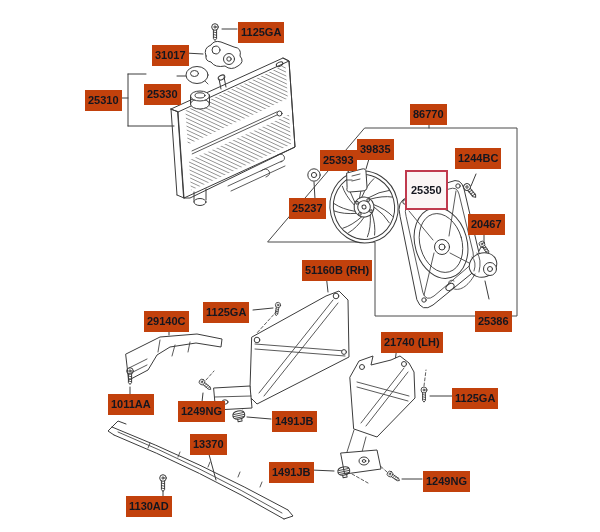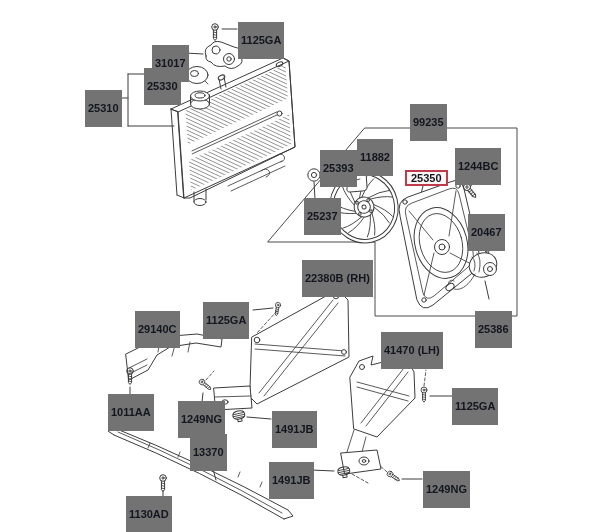--- a/index.html
+++ b/index.html
@@ -6,23 +6,23 @@
   .stage{position:relative;width:600px;height:532px;background:#ffffff;overflow:hidden;
          font-family:"Liberation Sans",sans-serif;}
   .art{position:absolute;left:0;top:0;}
   .art path,.art line,.art polyline,.art polygon,.art circle,.art ellipse,.art rect{
       stroke:#3c3c3c;stroke-width:1;fill:none;stroke-linecap:round;stroke-linejoin:round;}
   .art .wfill{fill:#ffffff;}
   .art .hatch{fill:url(#hatchP);stroke:none;}
   .art .dash{stroke-dasharray:3 2.2;stroke-width:0.9;stroke:#4a4a4a;}
   .art .thin{stroke-width:0.85;}
   .art .boxline{stroke:#4a4a4a;}
-  .part-label{position:absolute;background:#737373;color:#14161f;font-weight:bold;
-      font-size:11px;line-height:13px;padding:12px 3px;white-space:nowrap;}
-  .part-label.hl{background:#fbf5f5;border:2px solid #c03a4e;padding:0 4px;line-height:12px;}
+  .part-label{position:absolute;background:#c2410c;color:#14161f;font-weight:bold;
+      font-size:11px;line-height:13px;padding:4px 3px;white-space:nowrap;}
+  .part-label.hl{background:#fbf5f5;border:2px solid #c03a4e;padding:12px 4px;line-height:12px;}
 </style>
 </head>
 <body>
 
 <div class="stage">
 
 <svg class="art" width="600" height="532" viewBox="0 0 600 532">
   <defs>
     <pattern id="hatchP" width="3.5" height="3.5" patternUnits="userSpaceOnUse" patternTransform="rotate(115)">
       <line x1="0" y1="0" x2="0" y2="3.5" stroke="#4a4a4a" stroke-width="1"></line>
@@ -241,34 +241,34 @@
     <path d="M 150 443 L 148 448 M 180 452 L 178 457 M 210 462 L 208 467 M 240 472 L 238 477 M 262 482 L 260 487" class="thin"></path>
   </g>
 
   <g>
     <use href="#scrV" transform="translate(163,478)"></use>
   </g>
 </svg>
 
 <div class="part-label" style="left:238px;top:22px">1125GA</div>
 <div class="part-label" style="left:152px;top:45px">31017</div>
-<div class="part-label" style="left:144px;top:68px">25330</div>
+<div class="part-label" style="left:144px;top:84px">25330</div>
 <div class="part-label" style="left:85px;top:90px">25310</div>
-<div class="part-label" style="left:410px;top:104px">99235</div>
-<div class="part-label" style="left:357px;top:139px">11882</div>
+<div class="part-label" style="left:410px;top:104px">86770</div>
+<div class="part-label" style="left:357px;top:139px">39835</div>
 <div class="part-label" style="left:320px;top:150px">25393</div>
 <div class="part-label" style="left:455px;top:148px">1244BC</div>
 <div class="part-label hl" style="left:405px;top:170px">25350</div>
-<div class="part-label" style="left:304px;top:198px">25237</div>
+<div class="part-label" style="left:289px;top:198px">25237</div>
 <div class="part-label" style="left:468px;top:214px">20467</div>
-<div class="part-label" style="left:302px;top:260px">22380B (RH)</div>
+<div class="part-label" style="left:302px;top:260px">51160B (RH)</div>
 <div class="part-label" style="left:475px;top:311px">25386</div>
 <div class="part-label" style="left:203px;top:302px">1125GA</div>
-<div class="part-label" style="left:135px;top:311px">29140C</div>
-<div class="part-label" style="left:381px;top:332px">41470 (LH)</div>
+<div class="part-label" style="left:144px;top:311px">29140C</div>
+<div class="part-label" style="left:381px;top:332px">21740 (LH)</div>
 <div class="part-label" style="left:452px;top:388px">1125GA</div>
 <div class="part-label" style="left:108px;top:394px">1011AA</div>
 <div class="part-label" style="left:178px;top:401px">1249NG</div>
 <div class="part-label" style="left:272px;top:411px">1491JB</div>
 <div class="part-label" style="left:190px;top:434px">13370</div>
 <div class="part-label" style="left:269px;top:462px">1491JB</div>
 <div class="part-label" style="left:423px;top:471px">1249NG</div>
 <div class="part-label" style="left:126px;top:496px">1130AD</div>
 
 </div>

